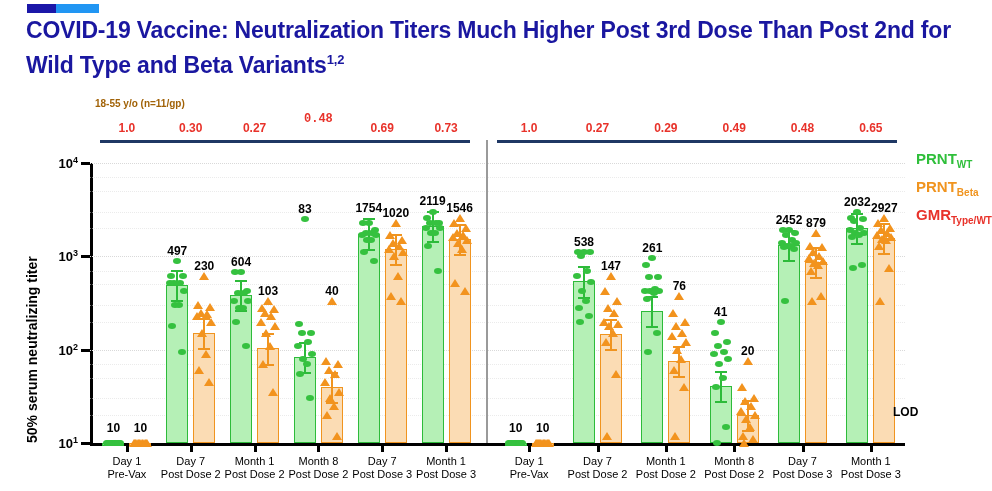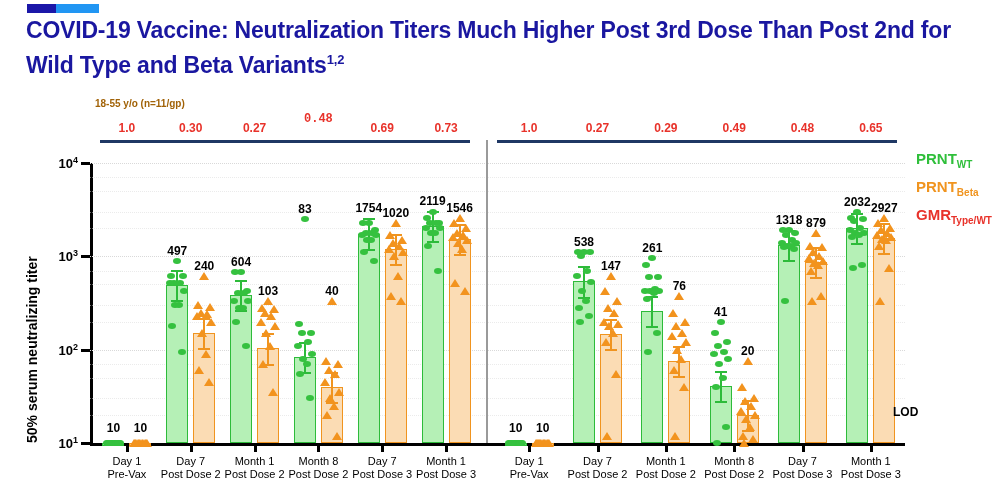--- a/index.html
+++ b/index.html
@@ -182,21 +182,21 @@
     <div class="pt wt" style="left: 170.25px; top: 282.84px;"></div>
     <div class="pt wt" style="left: 184.25px; top: 290.543px;"></div>
     <div class="pt wt" style="left: 175.25px; top: 305.135px;"></div>
     <div class="pt wt" style="left: 179.25px; top: 305.135px;"></div>
     <div class="pt wt" style="left: 172.25px; top: 325.841px;"></div>
     <div class="pt wt" style="left: 182.25px; top: 351.746px;"></div>
     <div class="bar beta" style="left: 193.25px; top: 333.231px; width: 22px; height: 109.769px;"></div>
     <div class="ebar beta" style="left: 203.25px; top: 318.17px; height: 30.122px;"></div>
     <div class="ecap beta" style="left: 198.25px; top: 318.17px; width: 12px;"></div>
     <div class="ecap beta" style="left: 198.25px; top: 348.292px; width: 12px;"></div>
-    <div class="vlabel" style="left: 204.25px; top: 258.71px;">240</div>
+    <div class="vlabel" style="left: 204.25px; top: 258.71px;">230</div>
     <div class="pt beta" style="left: 204.25px; top: 275.71px;"></div>
     <div class="pt beta" style="left: 198.25px; top: 305.135px;"></div>
     <div class="pt beta" style="left: 210.25px; top: 306.51px;"></div>
     <div class="pt beta" style="left: 201.25px; top: 312.526px;"></div>
     <div class="pt beta" style="left: 207.25px; top: 314.18px;"></div>
     <div class="pt beta" style="left: 197.25px; top: 315.905px;"></div>
     <div class="pt beta" style="left: 211.25px; top: 321.571px;"></div>
     <div class="pt beta" style="left: 202.25px; top: 333.231px;"></div>
     <div class="pt beta" style="left: 206.25px; top: 353.937px;"></div>
     <div class="pt beta" style="left: 199.25px; top: 370.373px;"></div>
@@ -511,21 +511,21 @@
     <div class="gmr" style="left: 802.5px; top: 121px;">0.48</div>
     <div class="xtick" style="left: 801.5px; top: 443px;"></div>
     <div class="xlab" style="left: 802.5px; top: 455px;">
       <div>Day 7</div>
       <div>Post Dose 3</div>
     </div>
     <div class="bar wt" style="left: 778px; top: 245.141px; width: 22px; height: 197.859px;"></div>
     <div class="ebar wt" style="left: 788px; top: 230.08px; height: 30.122px;"></div>
     <div class="ecap wt" style="left: 783px; top: 230.08px; width: 12px;"></div>
     <div class="ecap wt" style="left: 783px; top: 260.202px; width: 12px;"></div>
-    <div class="vlabel" style="left: 789px; top: 213.08px;">1318</div>
+    <div class="vlabel" style="left: 789px; top: 213.08px;">2452</div>
     <div class="pt wt" style="left: 789px; top: 230.316px;"></div>
     <div class="pt wt" style="left: 783px; top: 230.316px;"></div>
     <div class="pt wt" style="left: 795px; top: 232.508px;"></div>
     <div class="pt wt" style="left: 786px; top: 234.825px;"></div>
     <div class="pt wt" style="left: 792px; top: 239.898px;"></div>
     <div class="pt wt" style="left: 782px; top: 242.695px;"></div>
     <div class="pt wt" style="left: 796px; top: 242.695px;"></div>
     <div class="pt wt" style="left: 787px; top: 245.699px;"></div>
     <div class="pt wt" style="left: 791px; top: 245.699px;"></div>
     <div class="pt wt" style="left: 784px; top: 247.288px;"></div>

